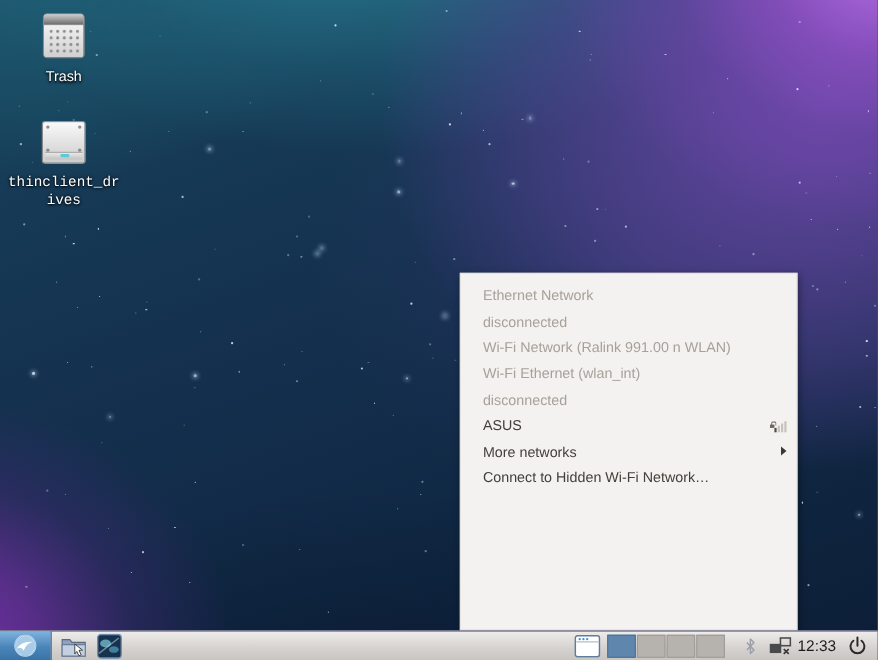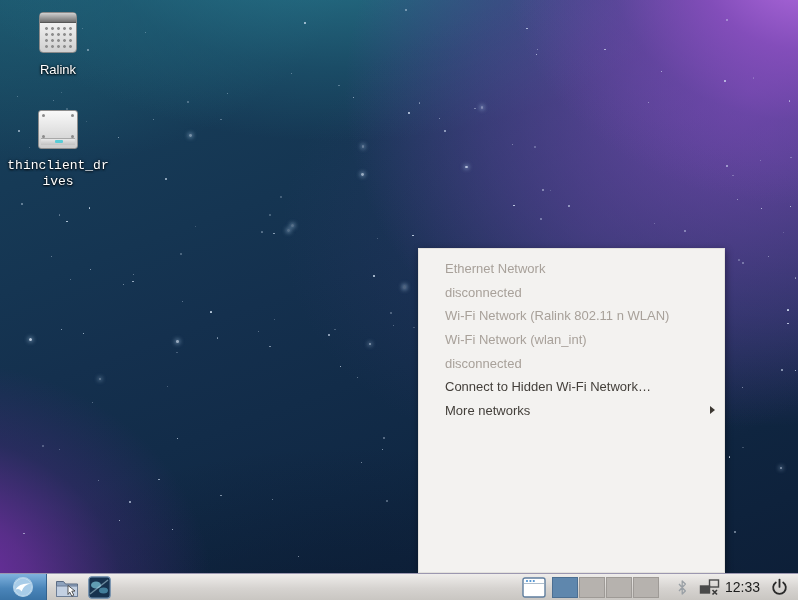--- a/index.html
+++ b/index.html
@@ -42,21 +42,21 @@
     background:linear-gradient(#f9f9f9,#cccccc); border:1px solid #8e8e8e; }
   .drive-art .screw { position:absolute; width:3px; height:3px; border-radius:50%; background:#8a8a8a; }
   .drive-art .bottom { position:absolute; left:2px; right:2px; bottom:3px; height:7px;
     border-top:1px solid #a8a8a8; background:linear-gradient(#e8e8e8,#c2c2c2); }
   .drive-art .led { position:absolute; left:16px; bottom:5px; width:8px; height:3px; background:#59ccd6; border-radius:1px; }
 
   
   #network-menu { position:absolute; left:418px; top:248px; width:307px; height:325px;
     background:#f3f2f0; border:1px solid #e3e1dd; box-shadow:1px 2px 7px rgba(0,0,0,.4);
     padding-top:8px; font-size:13px; color:#433f3a; }
-  .menu-item { height:23.6px; display:flex; align-items:center; padding:0 9px 0 26px; white-space:nowrap; }
+  .menu-item { height:23.6px; display:flex; align-items:center; padding:0 9px 0 20px; white-space:nowrap; }
   .menu-item.disabled { color:#a8a19a; }
   .menu-item .grow { flex:1; }
 
   .signal { position:relative; width:15px; height:12px; flex:none; }
   .signal .bar { position:absolute; bottom:0; width:2px; background:#4c4c4c; }
   .signal .bar.off { background:#c6c2bc; }
   .signal .b1 { left:4px;  height:4px; }
   .signal .b2 { left:7px;  height:6px; }
   .signal .b3 { left:10px; height:8px; }
   .signal .b4 { left:13px; height:10px; }
@@ -257,52 +257,63 @@
         <div class="star" style="width: 1.70503px; height: 1.70503px; left: 513.215px; top: 204.696px; background: rgba(222, 236, 252, 0.9);"></div>
         <div class="star" style="width: 1.01649px; height: 1.01649px; left: 760.308px; top: 159.96px; background: rgba(222, 236, 252, 0.4);"></div>
       </div>
   </div>
 
   <div class="desktop-icon" id="icon-trash">
     <div class="icon-art trash-art">
       <div class="lid"></div>
         <div class="dots"></div>
     </div>
-    <div class="label">Ralink</div>
+    <div class="label">Trash</div>
   </div>
 
   <div class="desktop-icon" id="icon-thinclient">
     <div class="icon-art drive-art">
       <div class="screw" style="left:3px;top:3px;"></div>
       <div class="screw" style="right:3px;top:3px;"></div>
       <div class="screw" style="left:3px;top:24px;"></div>
       <div class="screw" style="right:3px;top:24px;"></div>
       <div class="bottom"></div>
         <div class="led"></div>
     </div>
     <div class="label" style="width:104px;font-family:Liberation Mono, monospace;">thinclient_drives</div>
   </div>
 
   <div id="network-menu">
     <div id="nm-status-list">
         <div class="menu-item disabled">Ethernet Network</div>
         <div class="menu-item disabled">disconnected</div>
-        <div class="menu-item disabled">Wi-Fi Network (Ralink 802.11 n WLAN)</div>
-        <div class="menu-item disabled">Wi-Fi Network (wlan_int)</div>
+        <div class="menu-item disabled">Wi-Fi Network (Ralink 991.00 n WLAN)</div>
+        <div class="menu-item disabled">Wi-Fi Ethernet (wlan_int)</div>
         <div class="menu-item disabled">disconnected</div>
       </div>
     <div id="nm-wifi-list">
+        <div class="menu-item">
+          <span>ASUS</span>
+          <span class="grow"></span>
+          <span class="signal">
+            <span class="lock"></span>
+            <span class="bar b1"></span>
+            <span class="bar b2 off"></span>
+            <span class="bar b3 off"></span>
+            <span class="bar b4 off"></span>
+          </span>
+        </div>
       </div>
-    <div class="menu-item">
-      <span>Connect to Hidden Wi-Fi Network…</span>
-    </div>
     <div class="menu-item">
       <span>More networks</span>
       <span class="grow"></span>
       <span class="submenu-arrow"></span>
+    </div>
+    <div class="menu-item">
+      <span>Connect to Hidden Wi-Fi Network…</span>
     </div>
   </div>
 
   <div id="taskbar">
 
     <div id="start-button">
       <svg width="22" height="22" viewBox="0 0 22 22">
         <circle cx="11" cy="11" r="9.3" fill="#a8cce8" stroke="#d8ecfa" stroke-width="1.4"></circle>
         <circle cx="11" cy="11" r="9.3" fill="none" stroke="#3a74a8" stroke-width="0.6" opacity="0.5"></circle>
         <path d="M3.5 13.5 Q7.5 6.5 18.5 7.5 Q12 8.5 9.5 15.5 Q8 11.8 3.5 13.5 Z" fill="#ffffff"></path>

